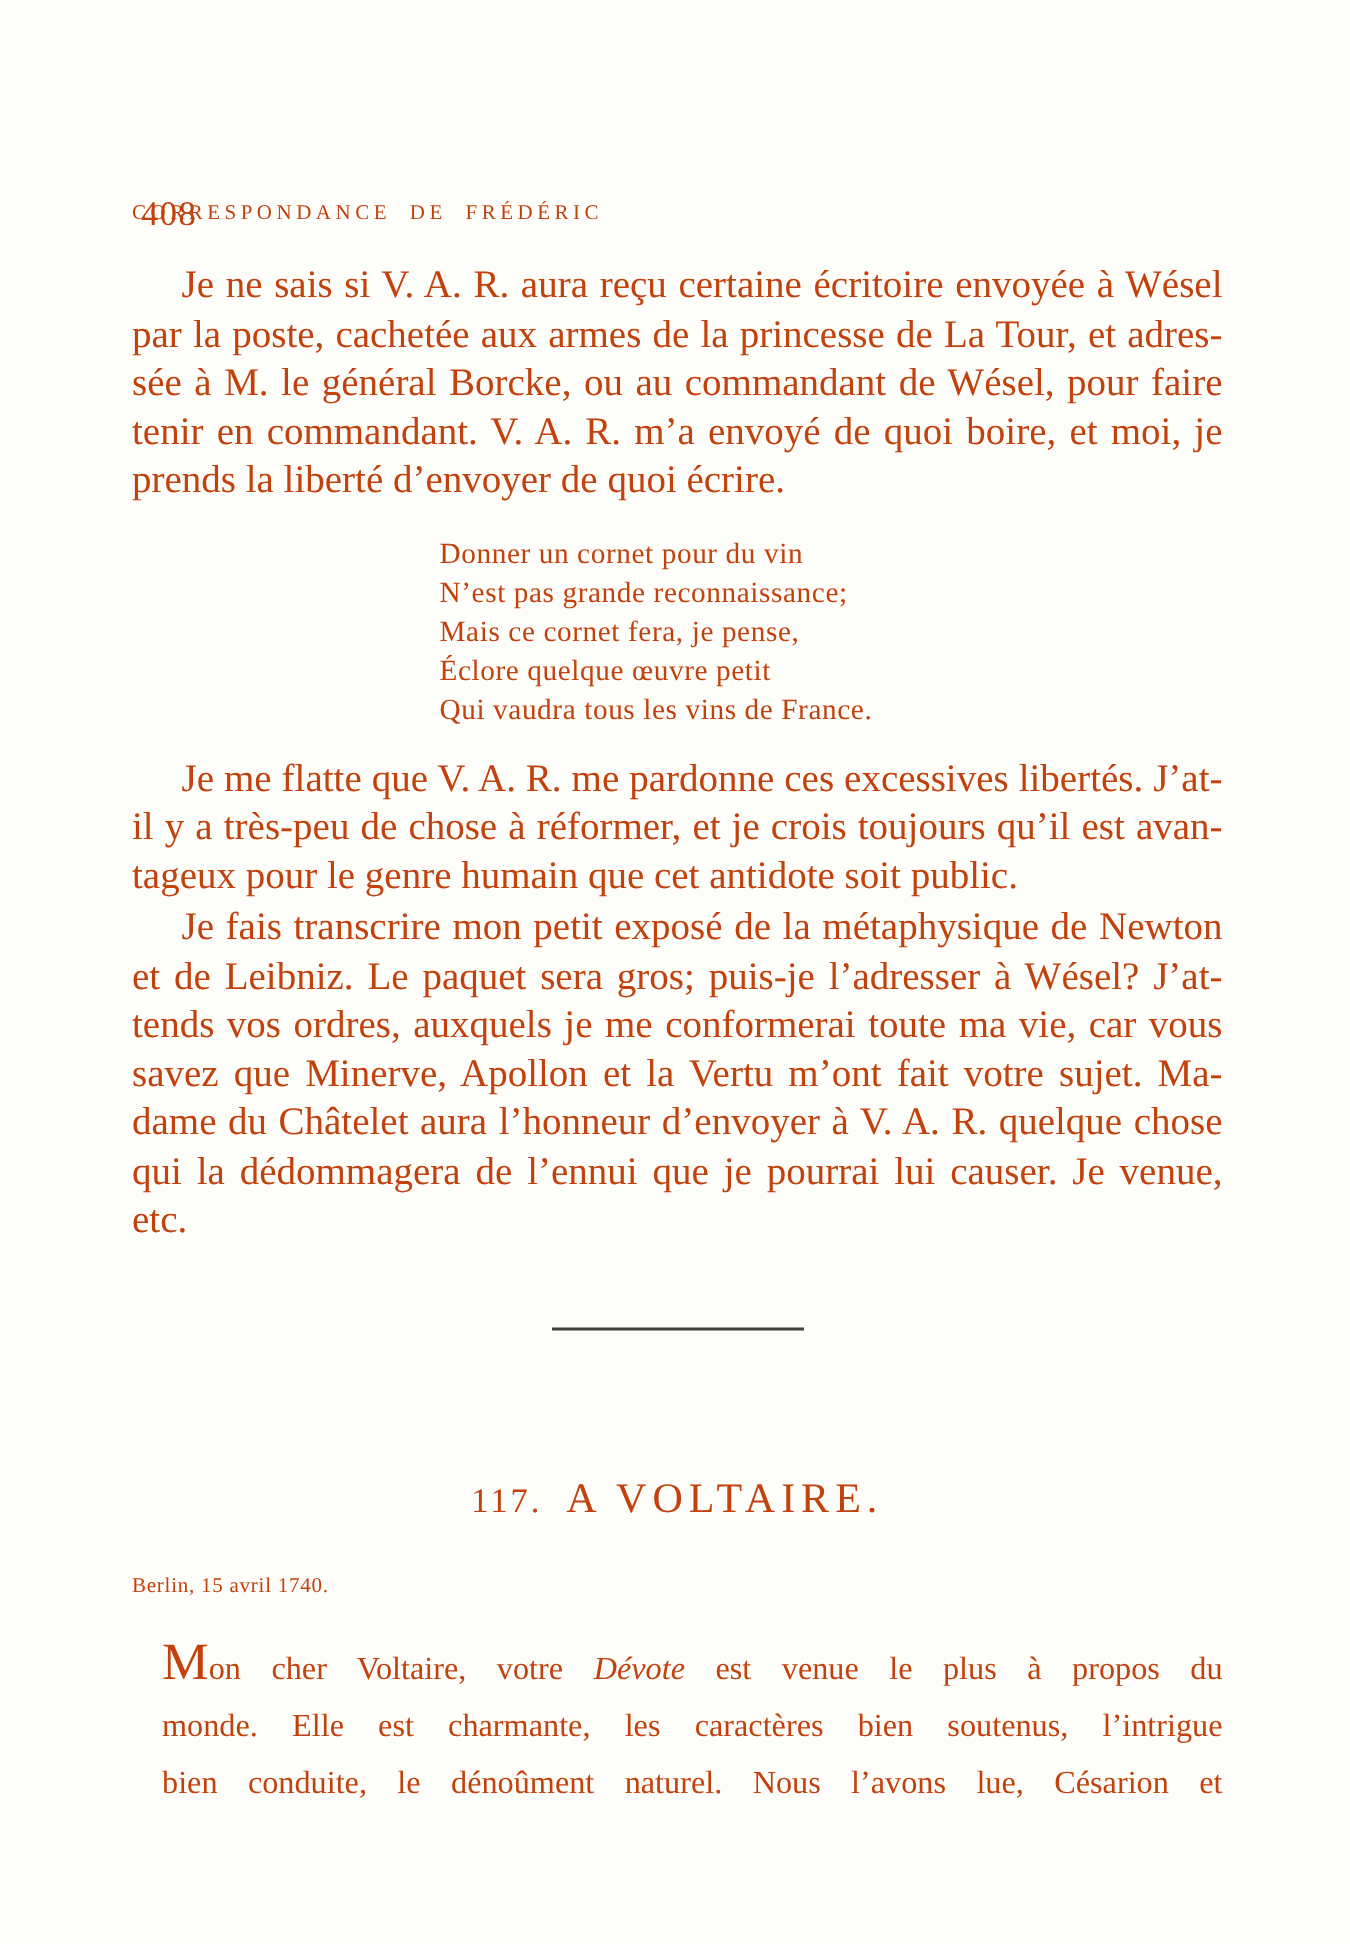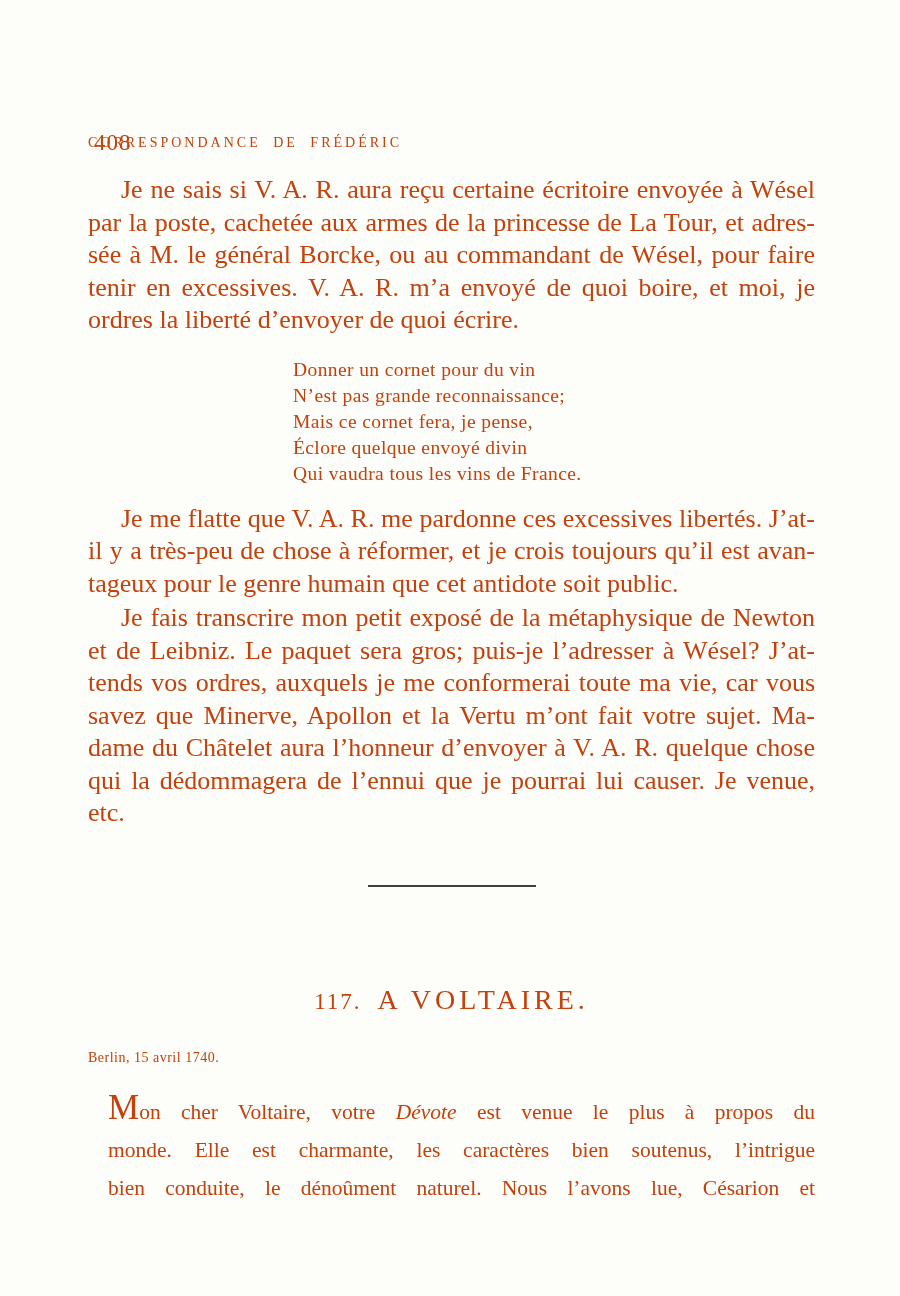--- a/index.html
+++ b/index.html
@@ -106,29 +106,29 @@
 
   <div class="running-head">
     <span class="page-number">408</span>
     <div class="running-title">CORRESPONDANCE DE FRÉDÉRIC</div>
   </div>
 
   <div class="body-para p1">
     <div class="jline indent">Je ne sais si V. A. R. aura reçu certaine écritoire envoyée à Wésel</div>
     <div class="jline">par la poste, cachetée aux armes de la princesse de La Tour, et adres-</div>
     <div class="jline">sée à M. le général Borcke, ou au commandant de Wésel, pour faire</div>
-    <div class="jline">tenir en excessives. V. A. R. m’a envoyé de quoi boire, et moi, je</div>
-    <div class="jline short">ordres la liberté d’envoyer de quoi écrire.</div>
+    <div class="jline">tenir en commandant. V. A. R. m’a envoyé de quoi boire, et moi, je</div>
+    <div class="jline short">prends la liberté d’envoyer de quoi écrire.</div>
   </div>
 
   <div class="verse">
     <div>Donner un cornet pour du vin</div>
     <div>N’est pas grande reconnaissance;</div>
     <div>Mais ce cornet fera, je pense,</div>
-    <div>Éclore quelque envoyé divin</div>
+    <div>Éclore quelque œuvre petit</div>
     <div>Qui vaudra tous les vins de France.</div>
   </div>
 
   <div class="body-para p2">
     <div class="jline indent">Je me flatte que V. A. R. me pardonne ces excessives libertés. J’at-</div>
     <div class="jline">il y a très-peu de chose à réformer, et je crois toujours qu’il est avan-</div>
     <div class="jline short">tageux pour le genre humain que cet antidote soit public.</div>
   </div>
 
   <div class="body-para p3">

